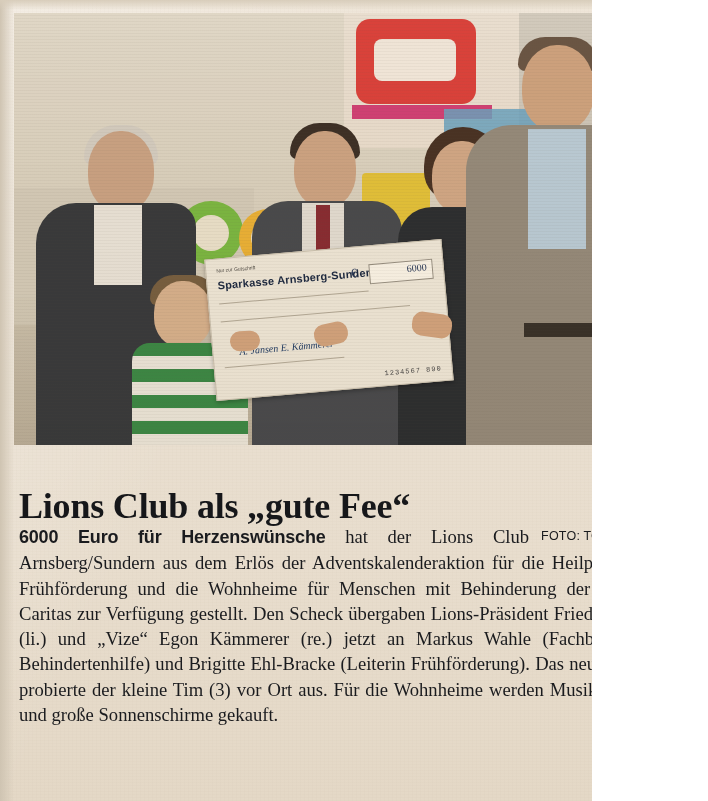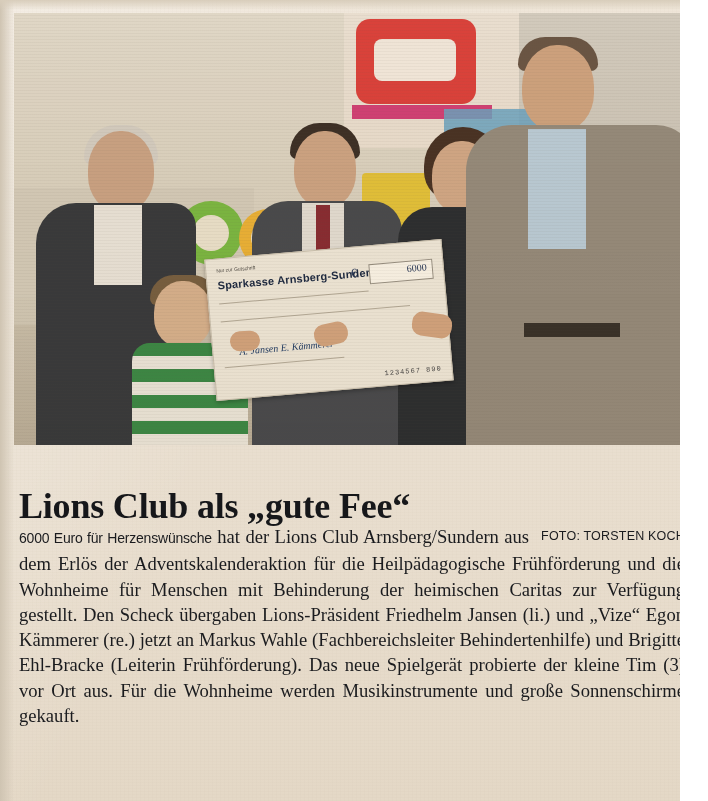--- a/index.html
+++ b/index.html
@@ -2,21 +2,21 @@
 <html><head>
 <meta charset="utf-8">
 <style>
   html, body {
     margin: 0;
     padding: 0;
     background: #ffffff;
   }
   .page {
     position: relative;
-    width: 680px;
+    width: 592px;
     height: 801px;
     overflow: hidden;
     background: #efe7dc;
     font-family: "Liberation Serif", serif;
   }
   
   .paper-bg {
     position: absolute;
     inset: 0;
     background:
@@ -228,22 +228,22 @@
     top: 524px;
     width: 666px;
     font-family: "Liberation Serif", serif;
     font-size: 18.6px;
     line-height: 25.3px;
     color: #1a1b1e;
     text-align: justify;
   }
   .lead {
     font-family: "Liberation Sans", sans-serif;
-    font-weight: normal;
-    font-size: 14px;
+    font-weight: bold;
+    font-size: 18px;
     letter-spacing: -0.2px;
   }
   .credit {
     font-family: "Liberation Sans", sans-serif;
     font-size: 12.5px;
     letter-spacing: 0.2px;
     color: #1a1b1e;
     white-space: nowrap;
   }
   .credit-wrap { float: right; margin-left: 12px; }

